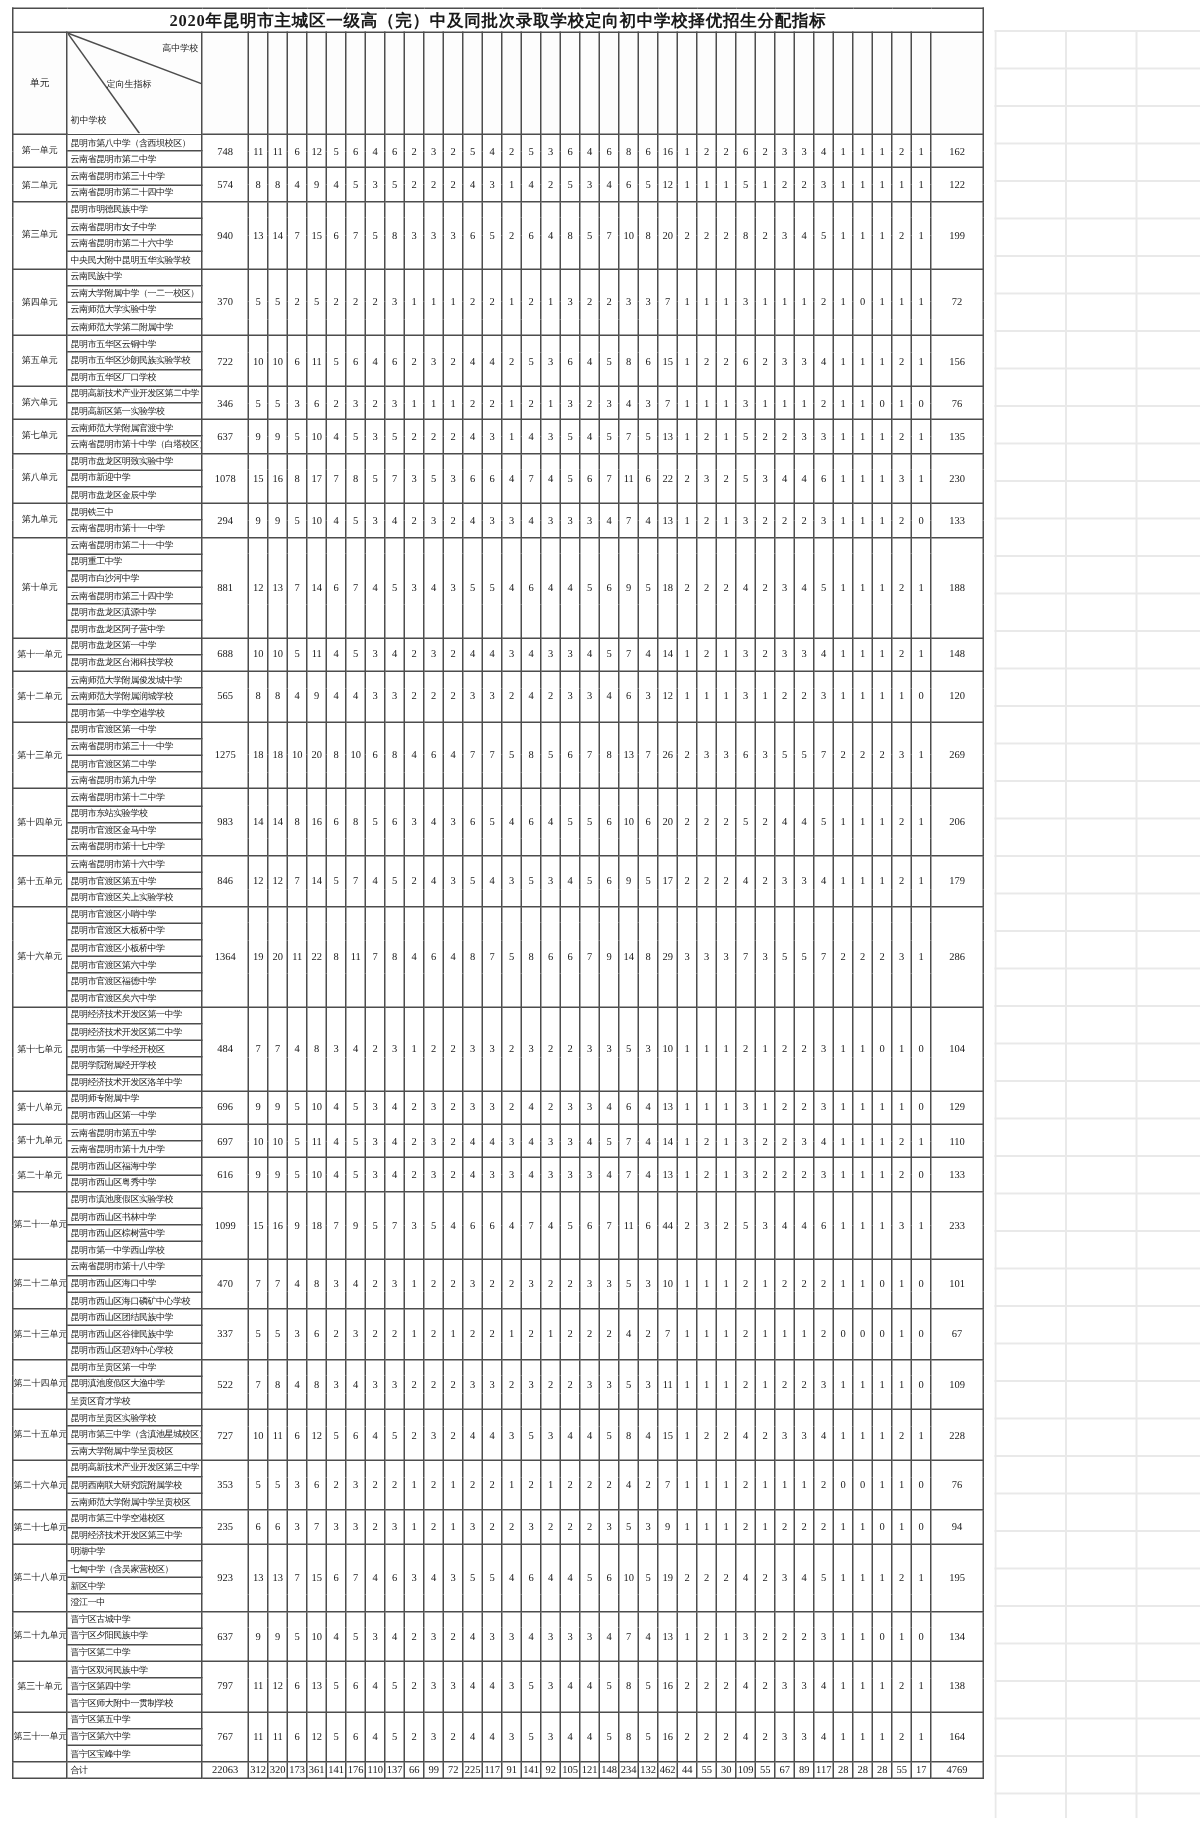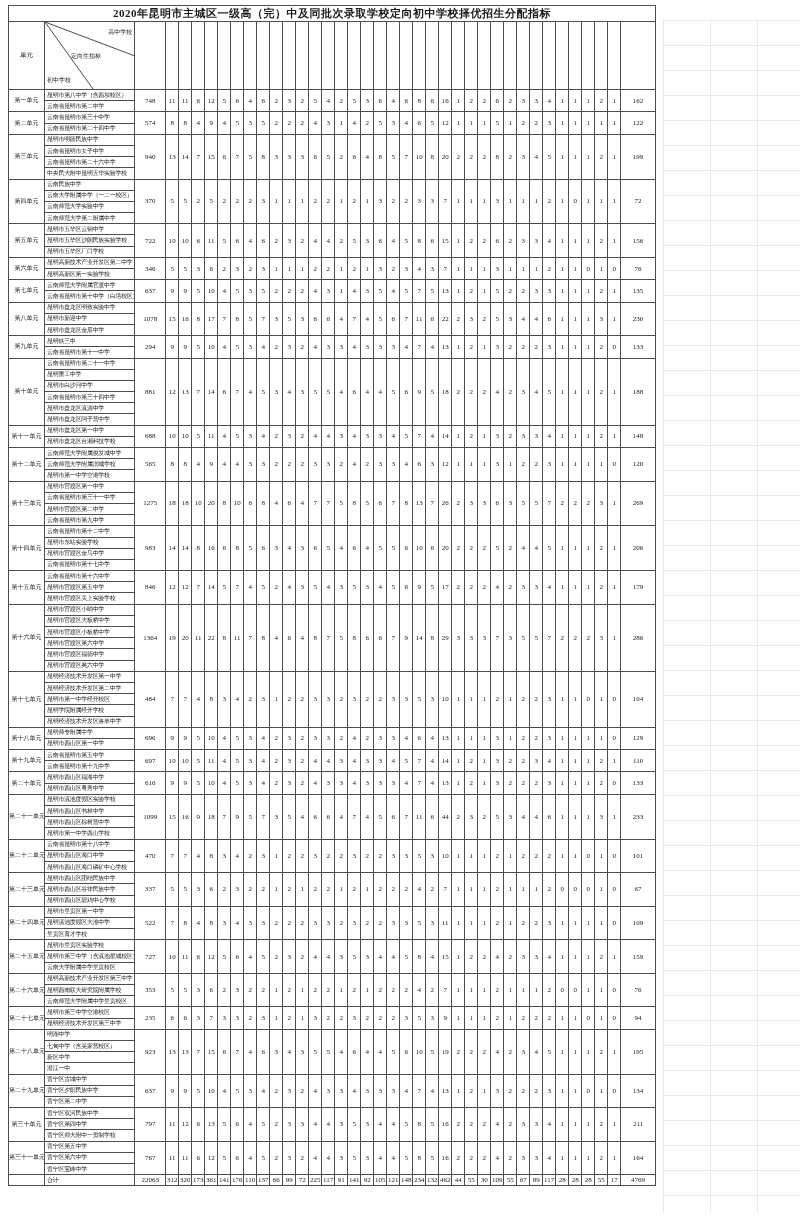--- a/index.html
+++ b/index.html
@@ -1307,21 +1307,21 @@
           <td class="num" rowspan="3" style="height: 10.2px;">4</td>
           <td class="num" rowspan="3" style="height: 10.2px;">2</td>
           <td class="num" rowspan="3" style="height: 10.2px;">3</td>
           <td class="num" rowspan="3" style="height: 10.2px;">3</td>
           <td class="num" rowspan="3" style="height: 10.2px;">4</td>
           <td class="num" rowspan="3" style="height: 10.2px;">1</td>
           <td class="num" rowspan="3" style="height: 10.2px;">1</td>
           <td class="num" rowspan="3" style="height: 10.2px;">1</td>
           <td class="num" rowspan="3" style="height: 10.2px;">2</td>
           <td class="num" rowspan="3" style="height: 10.2px;">1</td>
-          <td class="num" rowspan="3" style="height: 10.2px;">159</td>
+          <td class="num" rowspan="3" style="height: 10.2px;">228</td>
         </tr>
         <tr>
           <td class="school" style="height: 10.2px;">昆明市第三中学（含滇池星城校区）</td>
         </tr>
         <tr>
           <td class="school" style="height: 10.2px;">云南大学附属中学呈贡校区</td>
         </tr>
         <tr>
           <td class="unit" rowspan="3" style="height: 10.2px;">第二十六单元</td>
           <td class="school" style="height: 10.2px;">昆明高新技术产业开发区第三中学</td>
@@ -1542,21 +1542,21 @@
           <td class="num" rowspan="3" style="height: 10.2px;">4</td>
           <td class="num" rowspan="3" style="height: 10.2px;">2</td>
           <td class="num" rowspan="3" style="height: 10.2px;">3</td>
           <td class="num" rowspan="3" style="height: 10.2px;">3</td>
           <td class="num" rowspan="3" style="height: 10.2px;">4</td>
           <td class="num" rowspan="3" style="height: 10.2px;">1</td>
           <td class="num" rowspan="3" style="height: 10.2px;">1</td>
           <td class="num" rowspan="3" style="height: 10.2px;">1</td>
           <td class="num" rowspan="3" style="height: 10.2px;">2</td>
           <td class="num" rowspan="3" style="height: 10.2px;">1</td>
-          <td class="num" rowspan="3" style="height: 10.2px;">211</td>
+          <td class="num" rowspan="3" style="height: 10.2px;">138</td>
         </tr>
         <tr>
           <td class="school" style="height: 10.2px;">晋宁区第四中学</td>
         </tr>
         <tr>
           <td class="school" style="height: 10.2px;">晋宁区师大附中一贯制学校</td>
         </tr>
         <tr>
           <td class="unit" rowspan="3" style="height: 10.2px;">第三十一单元</td>
           <td class="school" style="height: 10.2px;">晋宁区第五中学</td>

